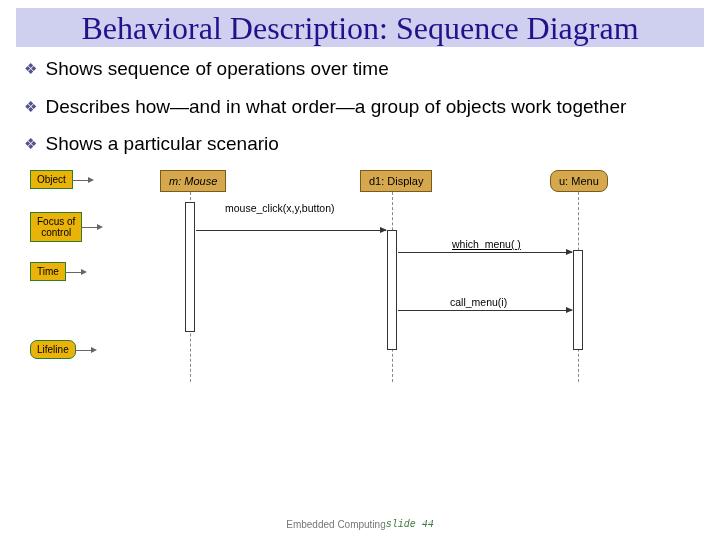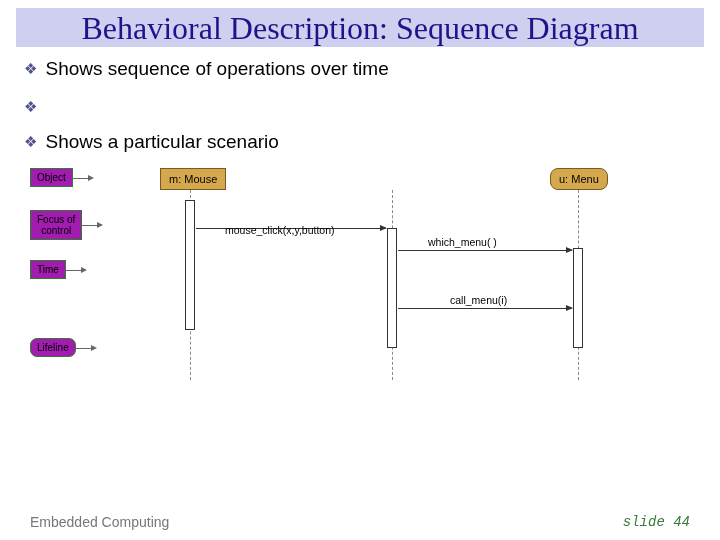--- a/index.html
+++ b/index.html
@@ -3,79 +3,81 @@
 <meta charset="utf-8">
 <style>
   * { margin:0; padding:0; box-sizing:border-box; }
   body { width:720px; height:540px; background:#fff; font-family:Arial,Helvetica,sans-serif; position:relative; overflow:hidden; }
   .title-band { background:#cfcfef; margin:8px 16px 0 16px; padding:2px 8px 0 8px; }
   .title-band h1 { font-family:"Comic Sans MS","Comic Sans",cursive; color:#22118a; font-size:32px; font-weight:400; text-align:center; line-height:1.15; }
   .bullets { margin:8px 24px 0 24px; }
   .bullets li { list-style:none; font-size:19px; color:#000; margin:10px 0 14px 0; display:flex; align-items:flex-start; line-height:1.25; }
   .bullets li .dia { color:#535390; font-size:15px; margin-right:8px; margin-top:3px; }
   .diagram { position:relative; margin:6px 30px 0 30px; height:220px; }
-  .legend { position:absolute; background:#a21caf; border:1px solid #2e7c2e; color:#000; font-size:10px; padding:3px 6px; white-space:pre-line; text-align:center; line-height:1.1; }
+  .legend { position:absolute; background:#eab308; border:1px solid #2e7c2e; color:#000; font-size:10px; padding:3px 6px; white-space:pre-line; text-align:center; line-height:1.1; }
   .legend::after { content:""; position:absolute; right:-18px; top:50%; width:18px; height:1px; background:#666; }
   .legend.arrow::before { content:""; position:absolute; right:-22px; top:50%; margin-top:-3px; border-left:6px solid #666; border-top:3px solid transparent; border-bottom:3px solid transparent; }
   .obj { position:absolute; top:0; background:#d6a84e; border:1px solid #7a5a1e; font-size:11px; padding:4px 8px; text-align:center; }
   .lifeline { position:absolute; top:22px; width:0; border-left:1px dashed #888; height:190px; }
   .activation { position:absolute; width:10px; background:#fff; border:1px solid #333; }
   .msg { position:absolute; height:1px; background:#333; }
   .msg::after { content:""; position:absolute; right:-1px; top:-3px; border-left:7px solid #333; border-top:3.5px solid transparent; border-bottom:3.5px solid transparent; }
   .msg-label { position:absolute; font-size:10.5px; background:transparent; white-space:nowrap; }
-  .footer { position:absolute; bottom:10px; left:0; width:100%; display:flex; justify-content:space-between; padding:0 30px; font-size:14px; }
+  .footer { position:absolute; bottom:10px; left:0; width:100%; display:flex; justify-content:center; padding:0 30px; font-size:10px; }
   .footer .left { color:#777; font-family:Arial; }
   .footer .mid { color:#777; font-style:italic; font-family:"Times New Roman",serif; }
   .footer .right { color:#3a7a3a; font-style:italic; font-family:Liberation Mono, monospace; }
 </style>
 </head>
 <body>
 
 <div class="title-band">
   <h1>Behavioral Description: Sequence Diagram</h1>
 </div>
 
 <ul class="bullets">
   <li>
       <span class="dia">❖</span>
       <span>Shows sequence of operations over time</span>
     </li>
   <li>
       <span class="dia">❖</span>
+      <span>Describes how—and in what order—a group of objects work together</span>
     </li>
   <li>
       <span class="dia">❖</span>
       <span>Shows a particular scenario</span>
     </li>
 </ul>
 
 <div class="diagram">
 
   <div class="legend arrow" style="left:0; top:0;">Object</div>
   <div class="legend arrow" style="left:0; top:42px;">Focus of
 control</div>
   <div class="legend arrow" style="left:0; top:92px;">Time</div>
   <div class="legend arrow" style="left:0; top:170px;border-radius:7px;">Lifeline</div>
 
-  <div class="obj" style="left:130px;">m: Mouse</div>
+  <div class="obj" style="left:130px;font-style:italic;">m: Mouse</div>
+  <div class="obj" style="left:330px;">d1: Display</div>
   <div class="obj" style="left:520px;border-radius:8px;">u: Menu</div>
 
   <div class="lifeline" style="left:160px;"></div>
   <div class="lifeline" style="left:362px;"></div>
   <div class="lifeline" style="left:548px;"></div>
 
   <div class="activation" style="left:155px; top:32px; height:130px;"></div>
   <div class="activation" style="left:357px; top:60px; height:120px;"></div>
   <div class="activation" style="left:543px; top:80px; height:100px;"></div>
 
   <div class="msg" style="left:166px; top:60px; width:190px;"></div>
-  <div class="msg-label" style="left:195px; top:56px;">mouse_click(x,y,button)</div>
+  <div class="msg-label" style="left:195px; top:32px;">mouse_click(x,y,button)</div>
 
   <div class="msg" style="left:368px; top:82px; width:174px;"></div>
-  <div class="msg-label" style="left:398px; top:68px;">which_menu( )</div>
+  <div class="msg-label" style="left:422px; top:68px;text-decoration:underline;">which_menu( )</div>
 
   <div class="msg" style="left:368px; top:140px; width:174px;"></div>
   <div class="msg-label" style="left:420px; top:126px;">call_menu(i)</div>
 
 </div>
 
 <div class="footer">
   <span class="left">Embedded Computing</span>
   <span class="right">slide 44</span>
 </div>

